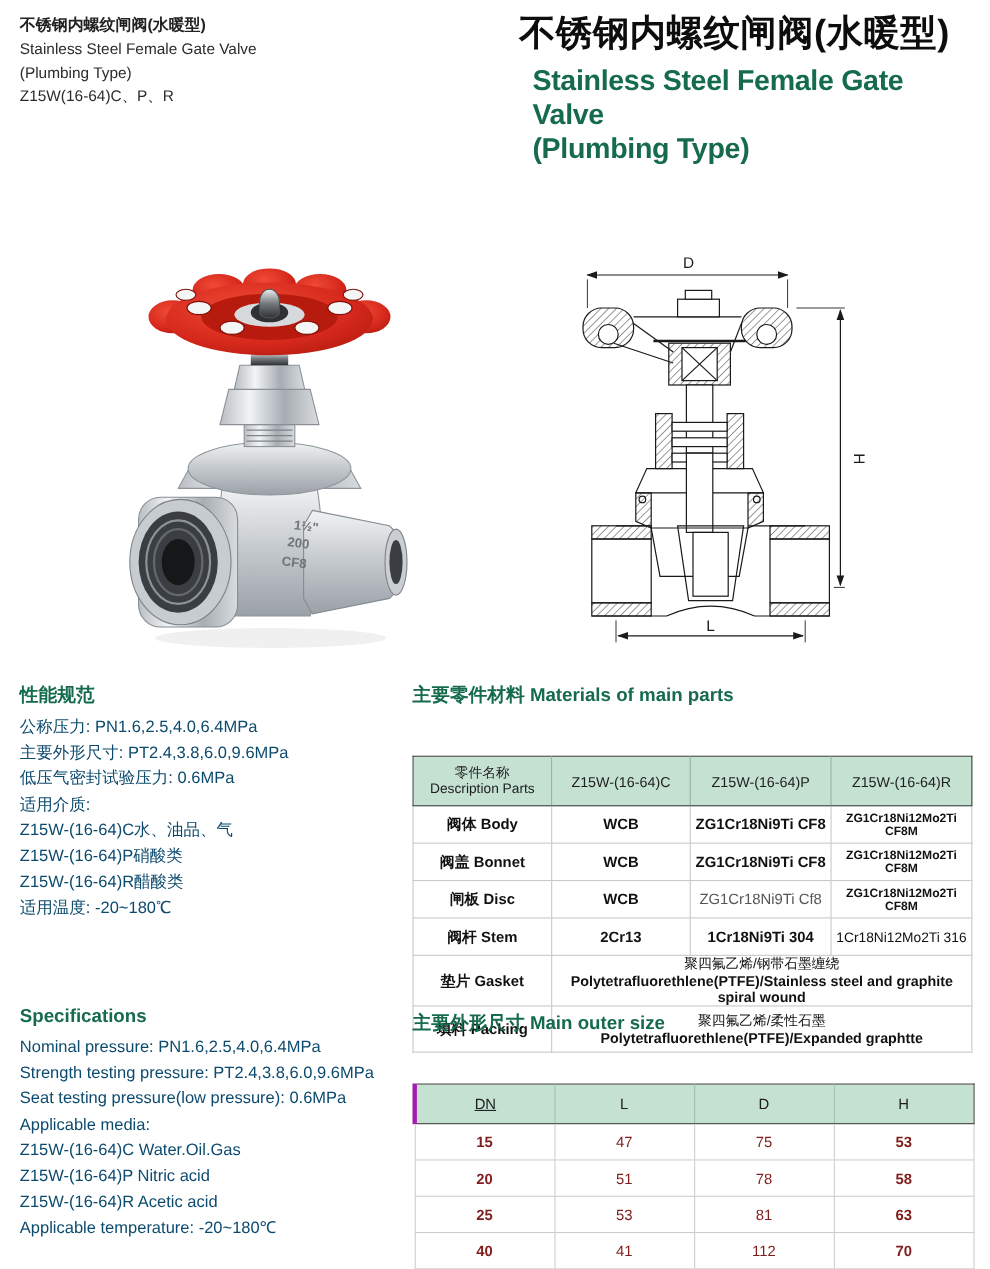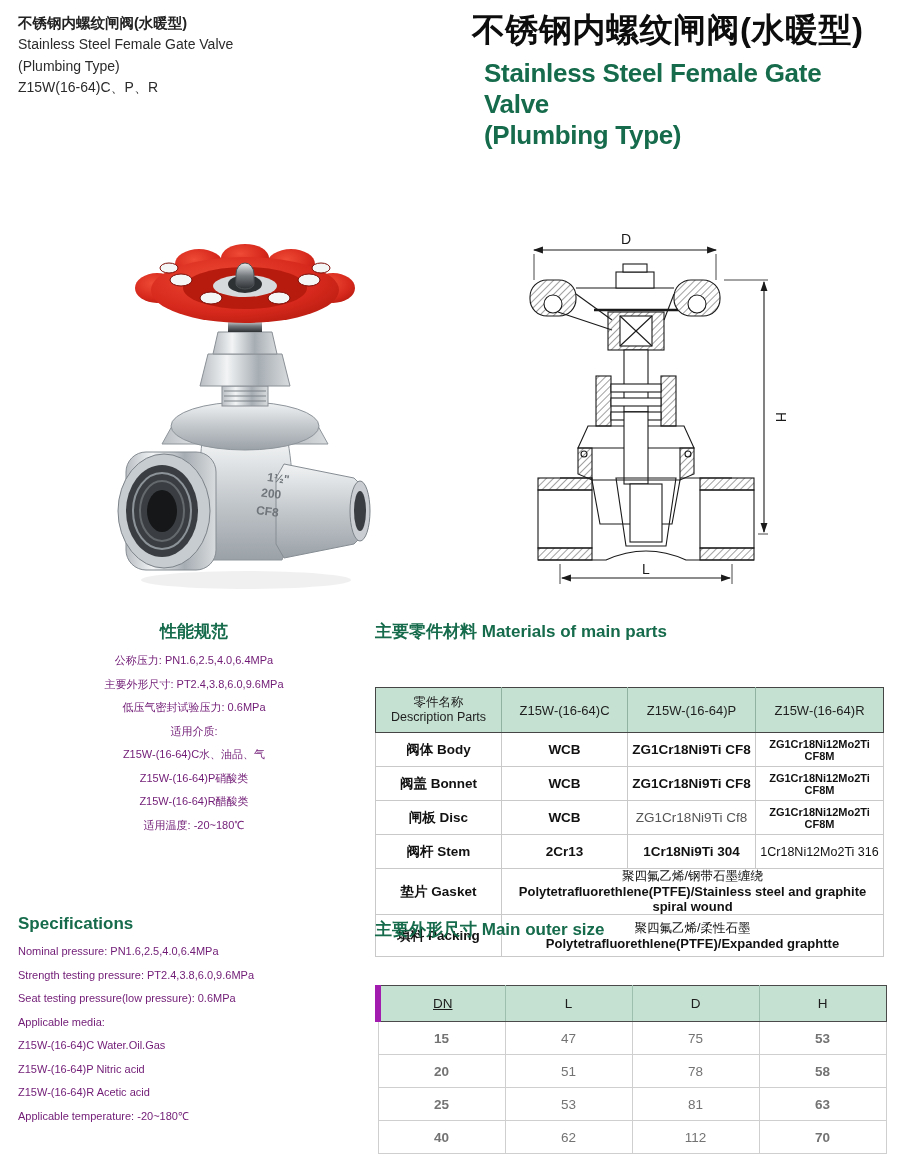--- a/index.html
+++ b/index.html
@@ -14,24 +14,24 @@
   .hdr-left .en { font-size:14px; font-weight:400; color:#2b2b2b; line-height:21.5px; }
   
   .hdr-right { position:absolute; left:472px; top:8px; width:420px; }
   .hdr-right .zh { font-size:33px; font-weight:700; color:#0d0d0d; letter-spacing:0.5px; }
   .hdr-right .en { font-size:26px; font-weight:700; color:#156b4b; line-height:31px; letter-spacing:-0.3px; margin-top:5px; padding-left:12px; }
   
   .photo { position:absolute; left:106px; top:226px; }
   .drawing { position:absolute; left:496px; top:224px; }
   
   .sec { position:absolute; left:18px; width:352px; }
-  .sec-perf { top:620px;text-align:center; }
+  .sec-perf { top:620px; }
   .sec-spec { top:914px; }
   .sec-title { font-size:17px; font-weight:700; color:#156b4b; margin-bottom:6px; }
-  .sec-line { font-size:11px; color:#701a75; line-height:23.5px; }
+  .sec-line { font-size:15px; color:#0c4a6e; line-height:23.5px; }
   
   .tbl-block { position:absolute; left:375px; width:508px; }
   .tb-materials { top:620px; }
   .tb-size { top:918px; }
   .tbl-title { font-size:17px; font-weight:700; color:#156b4b; margin-bottom:7px; }
   table { border-collapse:collapse; width:508px; table-layout:fixed;margin-top:44px; }
   .mat col.c0 { width:126px; } .mat col.c1 { width:126px; } .mat col.c2 { width:128px; } .mat col.c3 { width:128px; }
   .mat thead td {
     background:#c5e1d2; border:1px solid #454545; border-left:1px solid #8fb3a0; border-right:1px solid #8fb3a0;
     height:45px; text-align:center; vertical-align:middle; font-size:13px; color:#1e1e1e;
@@ -48,24 +48,24 @@
   .mat td.valp.muted { font-weight:400; color:#555; }
   .mat td.valr { font-size:11px; font-weight:600; }
   .mat td.valr.big { font-size:12.5px; font-weight:400; }
   .mat td.merged { height:42px; font-size:12.5px; line-height:15px; }
   .mat td.merged .l2 { font-weight:600; font-size:13px; }
   .siz col { width:127px; }
   .siz thead td {
     background:#c5e1d2; border:1px solid #4a4a4a; border-left:1px solid #9dbfae; border-right:1px solid #9dbfae;
     height:36px; text-align:center; vertical-align:middle; font-size:13.5px; color:#1e1e1e;
   }
-  .siz thead td:first-child { border-left:6px solid #a21caf;text-decoration:underline; }
+  .siz thead td:first-child { border-left:4px solid #a21caf;text-decoration:underline; }
   .siz thead td:last-child { border-right:1px solid #4a4a4a; }
   .siz tbody td {
-    border:1px solid #cfcfcf; height:33px; text-align:center; vertical-align:middle; font-size:13.5px; color:#737373;
+    border:1px solid #cfcfcf; height:33px; text-align:center; vertical-align:middle; font-size:13.5px; color:#7f1d1d;
   }
   .siz tbody td.bold { font-weight:700; }
 </style>
 </head>
 <body>
 
 <div class="page">
 
   <div class="hdr-left">
     <div class="zh">不锈钢内螺纹闸阀(水暖型)</div>
@@ -353,21 +353,21 @@
           <td class="bold">58</td>
         </tr>
         <tr>
           <td class="bold">25</td>
           <td>53</td>
           <td>81</td>
           <td class="bold">63</td>
         </tr>
         <tr>
           <td class="bold">40</td>
-          <td>62</td>
+          <td>41</td>
           <td>112</td>
           <td class="bold">70</td>
         </tr>
         <tr>
           <td class="bold">50</td>
           <td>70</td>
           <td>133</td>
           <td class="bold">80</td>
         </tr>
       </tbody>

